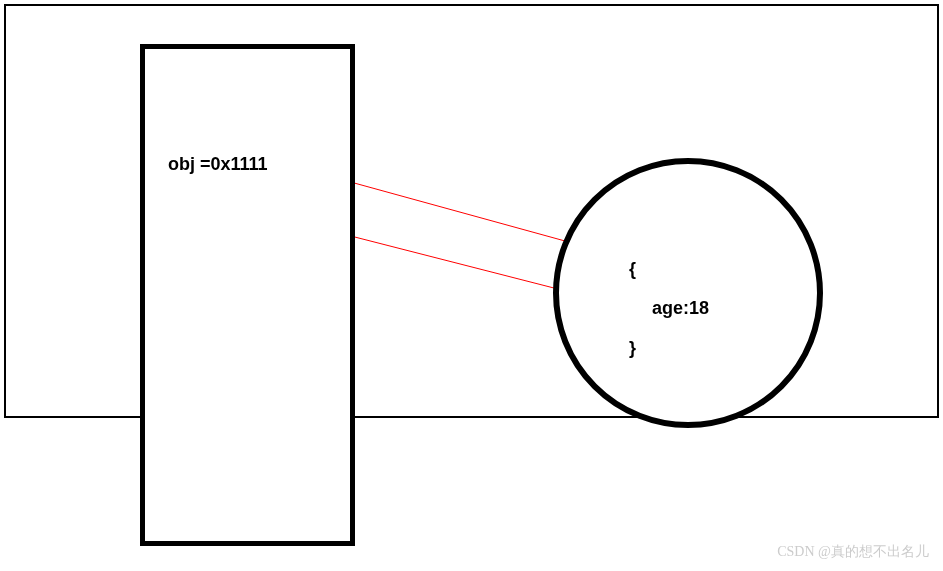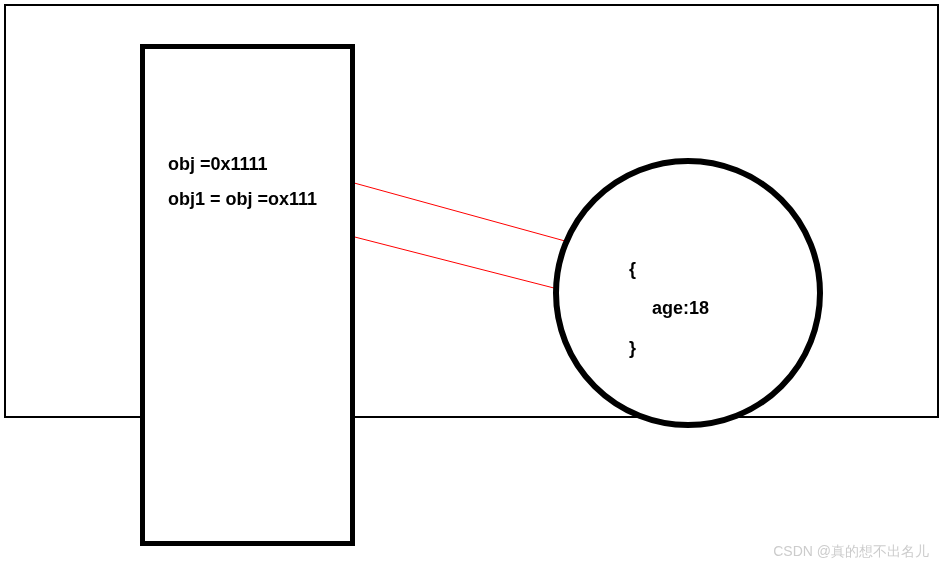--- a/index.html
+++ b/index.html
@@ -76,21 +76,21 @@
       width: 943px;
       height: 571px;
       pointer-events: none;
     }
     .watermark {
       position: absolute;
       right: 14px;
       bottom: 10px;
       font-size: 14px;
       color: #ccc;
-      font-family: Liberation Sans, sans-serif;
+      font-family: Liberation Serif, serif;
     }
   </style>
 </head>
 <body>
 
 <div class="outer-frame">
 
   <svg class="arrows">
     <defs>
       <marker id="arrowhead" markerWidth="8" markerHeight="6" refX="7" refY="3" orient="auto">
@@ -99,21 +99,20 @@
     </defs>
     <line x1="290" y1="161" x2="639" y2="257" stroke="#ff0000" stroke-width="1" marker-end="url(#arrowhead)"></line>
     <line x1="298" y1="218" x2="626" y2="302" stroke="#ff0000" stroke-width="1" marker-end="url(#arrowhead)"></line>
   </svg>
 
   <div class="rectangle"></div>
 
   <div class="circle"></div>
 
   <div class="text-label obj-text">obj =0x1111</div>
-  <div class="text-label obj1-text">obj1 = obj =ox111</div>
 
   <div class="text-label brace-open">{</div>
   <div class="text-label age-text">age:18</div>
   <div class="text-label brace-close">}</div>
 
 </div>
 
 <div class="watermark">CSDN @真的想不出名儿</div>
 
 </body></html>

